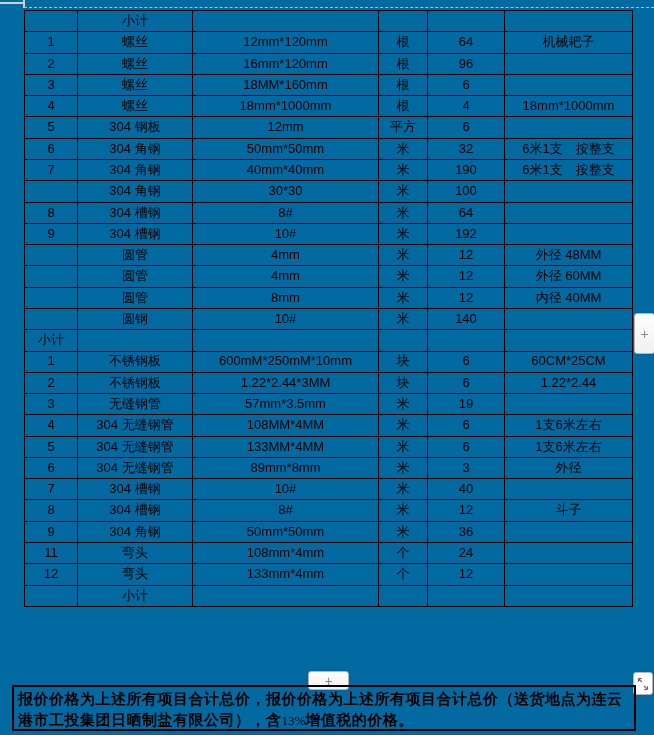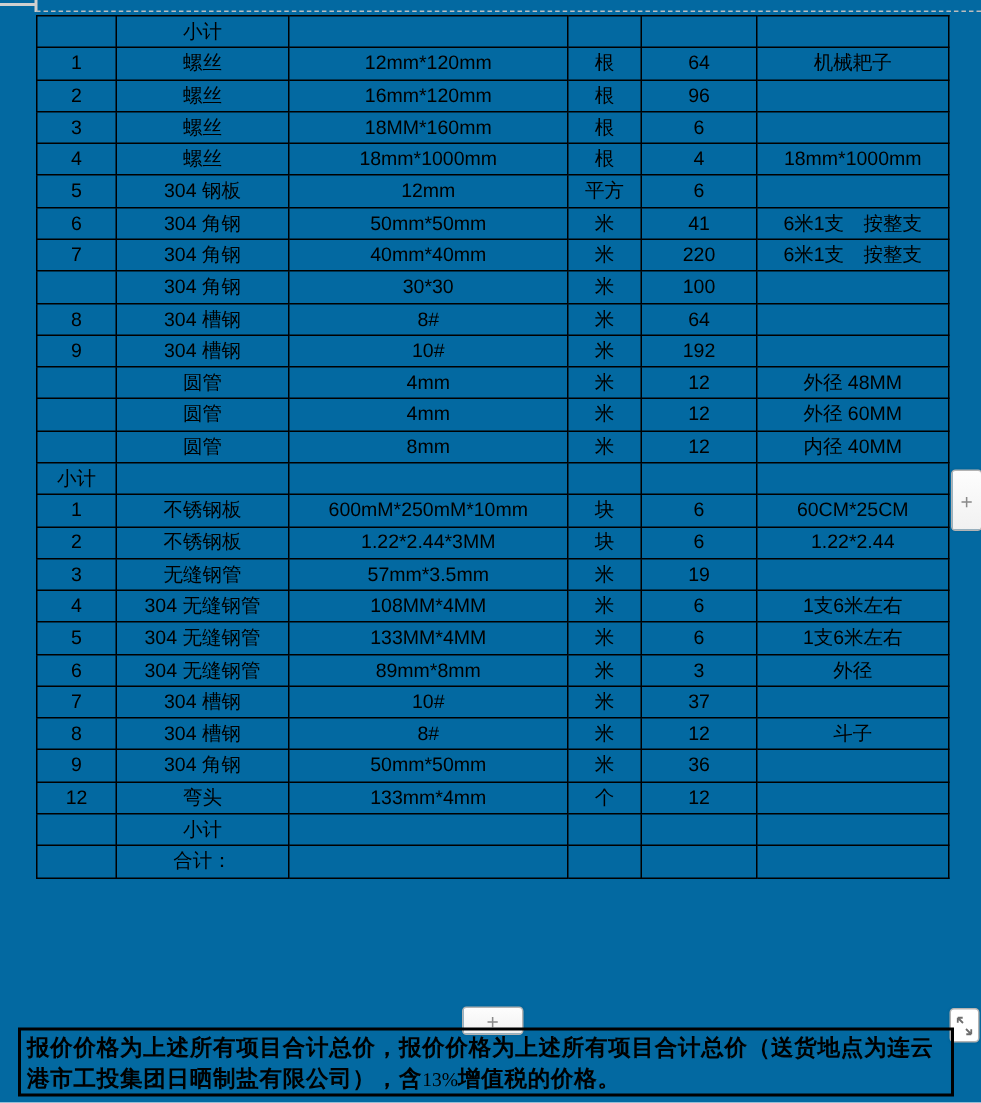--- a/index.html
+++ b/index.html
@@ -112,29 +112,29 @@
           <td>12mm</td>
           <td>平方</td>
           <td>6</td>
           <td></td>
         </tr>
         <tr>
           <td>6</td>
           <td>304 角钢</td>
           <td>50mm*50mm</td>
           <td>米</td>
-          <td>41</td>
+          <td>32</td>
           <td>6米1支　按整支</td>
         </tr>
         <tr>
           <td>7</td>
           <td>304 角钢</td>
           <td>40mm*40mm</td>
           <td>米</td>
-          <td>220</td>
+          <td>190</td>
           <td>6米1支　按整支</td>
         </tr>
         <tr>
           <td></td>
           <td>304 角钢</td>
           <td>30*30</td>
           <td>米</td>
           <td>100</td>
           <td></td>
         </tr>
@@ -170,20 +170,28 @@
           <td>12</td>
           <td>外径 60MM</td>
         </tr>
         <tr>
           <td></td>
           <td>圆管</td>
           <td>8mm</td>
           <td>米</td>
           <td>12</td>
           <td>内径 40MM</td>
+        </tr>
+        <tr>
+          <td></td>
+          <td>圆钢</td>
+          <td>10#</td>
+          <td>米</td>
+          <td>140</td>
+          <td></td>
         </tr>
         <tr>
           <td>小计</td>
           <td></td>
           <td></td>
           <td></td>
           <td></td>
           <td></td>
         </tr>
         <tr>
@@ -232,58 +240,58 @@
           <td>89mm*8mm</td>
           <td>米</td>
           <td>3</td>
           <td>外径</td>
         </tr>
         <tr>
           <td>7</td>
           <td>304 槽钢</td>
           <td>10#</td>
           <td>米</td>
-          <td>37</td>
+          <td>40</td>
           <td></td>
         </tr>
         <tr>
           <td>8</td>
           <td>304 槽钢</td>
           <td>8#</td>
           <td>米</td>
           <td>12</td>
           <td>斗子</td>
         </tr>
         <tr>
           <td>9</td>
           <td>304 角钢</td>
           <td>50mm*50mm</td>
           <td>米</td>
           <td>36</td>
           <td></td>
         </tr>
         <tr>
+          <td>11</td>
+          <td>弯头</td>
+          <td>108mm*4mm</td>
+          <td>个</td>
+          <td>24</td>
+          <td></td>
+        </tr>
+        <tr>
           <td>12</td>
           <td>弯头</td>
           <td>133mm*4mm</td>
           <td>个</td>
           <td>12</td>
           <td></td>
         </tr>
         <tr>
           <td></td>
           <td>小计</td>
-          <td></td>
-          <td></td>
-          <td></td>
-          <td></td>
-        </tr>
-        <tr>
-          <td></td>
-          <td>合计：</td>
           <td></td>
           <td></td>
           <td></td>
           <td></td>
         </tr>
       </tbody>
   </table>
 
   <div class="plus-btn plus-col">
     <span>+</span>

